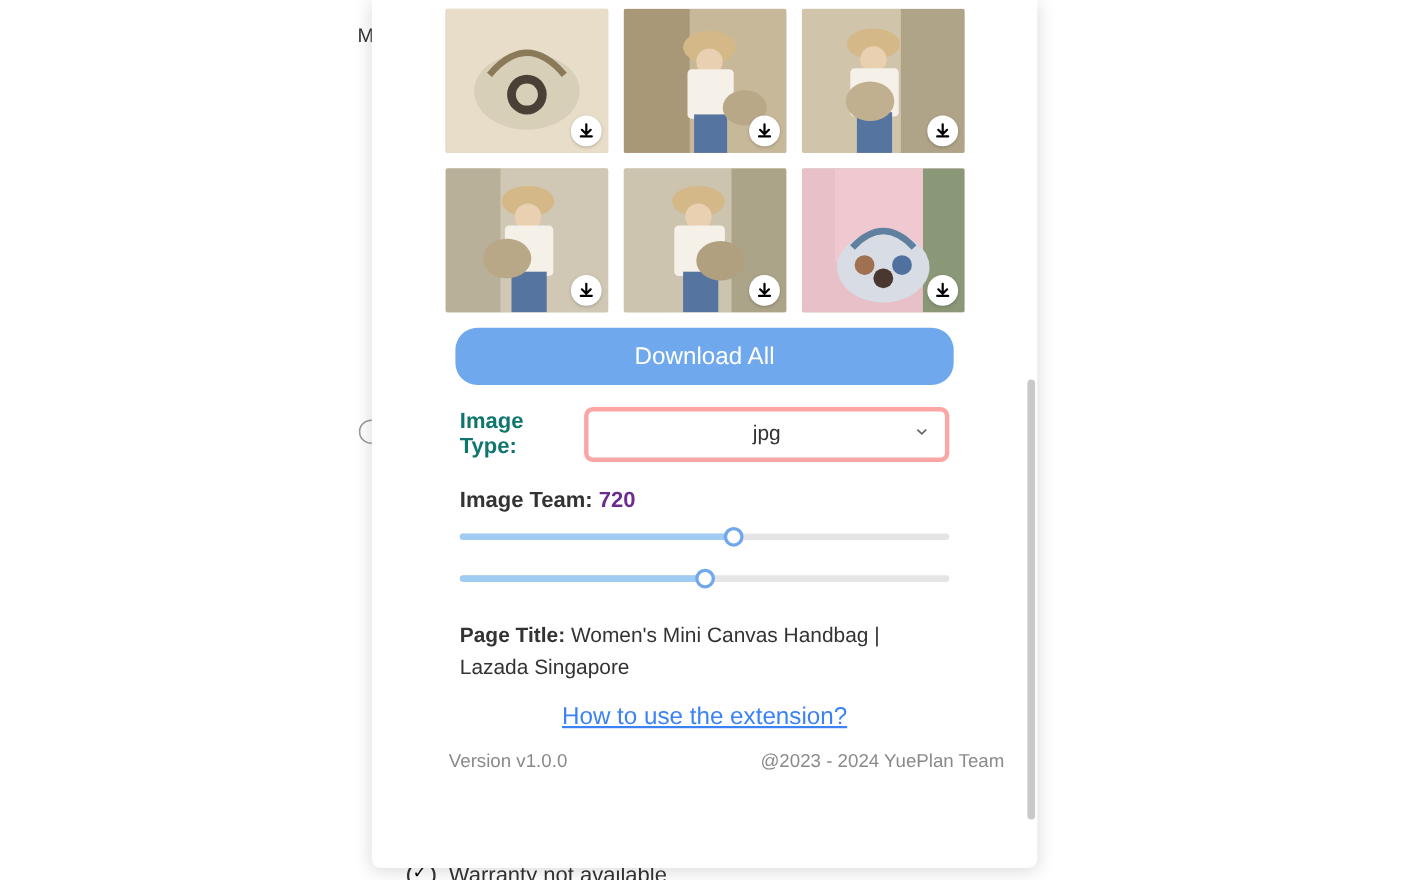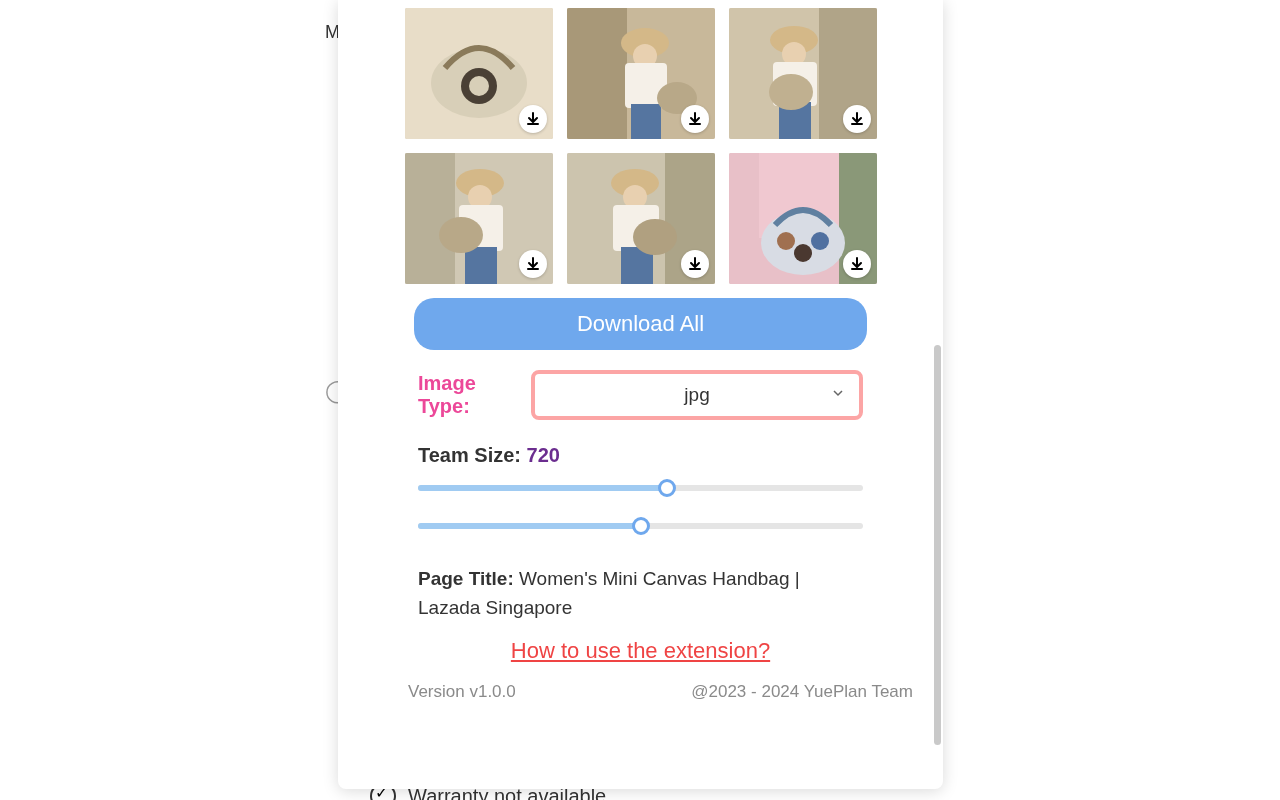--- a/index.html
+++ b/index.html
@@ -135,21 +135,21 @@
     }
     .image-type-row {
       display: flex;
       align-items: center;
       justify-content: space-between;
       margin-bottom: 24px;
     }
     .control-label {
       font-size: 20px;
       font-weight: 700;
-      color: #ec4899;
+      color: #0f766e;
     }
     .select-box {
       position: relative;
       width: 338px;
       height: 50px;
       border: 4px solid #fca5a5;
       border-radius: 8px;
       display: flex;
       align-items: center;
       justify-content: center;
@@ -214,21 +214,21 @@
       line-height: 1.5;
     }
     .page-title-label {
       font-weight: 700;
     }
     .help-link {
       display: block;
       text-align: center;
       margin-top: 16px;
       font-size: 22px;
-      color: #ef4444;
+      color: #3b82f6;
       text-decoration: underline;
       cursor: pointer;
     }
     .footer-row {
       display: flex;
       justify-content: space-between;
       padding: 18px 30px 10px 70px;
       font-size: 17px;
       color: #8a8a8a;
     }
@@ -371,21 +371,21 @@
           <span class="select-chevron">
             <svg width="14" height="14" viewBox="0 0 14 14">
                 <path d="M3 5 L7 9 L11 5" stroke="#666" stroke-width="1.5" fill="none"></path>
               </svg>
           </span>
         </div>
       </div>
 
       <div class="slider-group">
         <div class="slider-label-row">
-          <span>Team Size: </span><span class="slider-value">720</span>
+          <span>Image Team: </span><span class="slider-value">720</span>
         </div>
         <div class="slider-track">
           <div class="slider-fill" style="width:56%"></div>
           <div class="slider-thumb" style="left:56%"></div>
         </div>
       </div>
 
       <div class="slider-group">
         <div class="slider-track">
           <div class="slider-fill" style="width:50%"></div>

